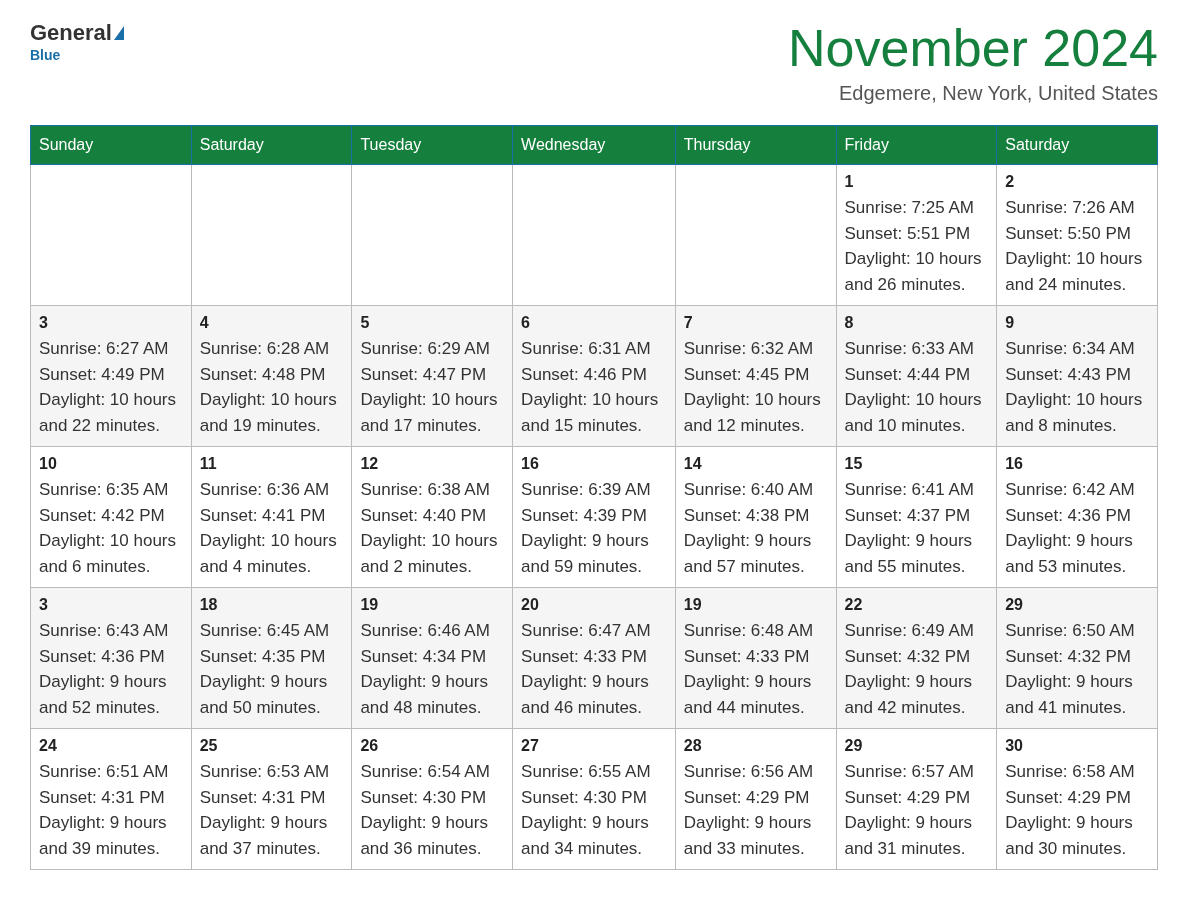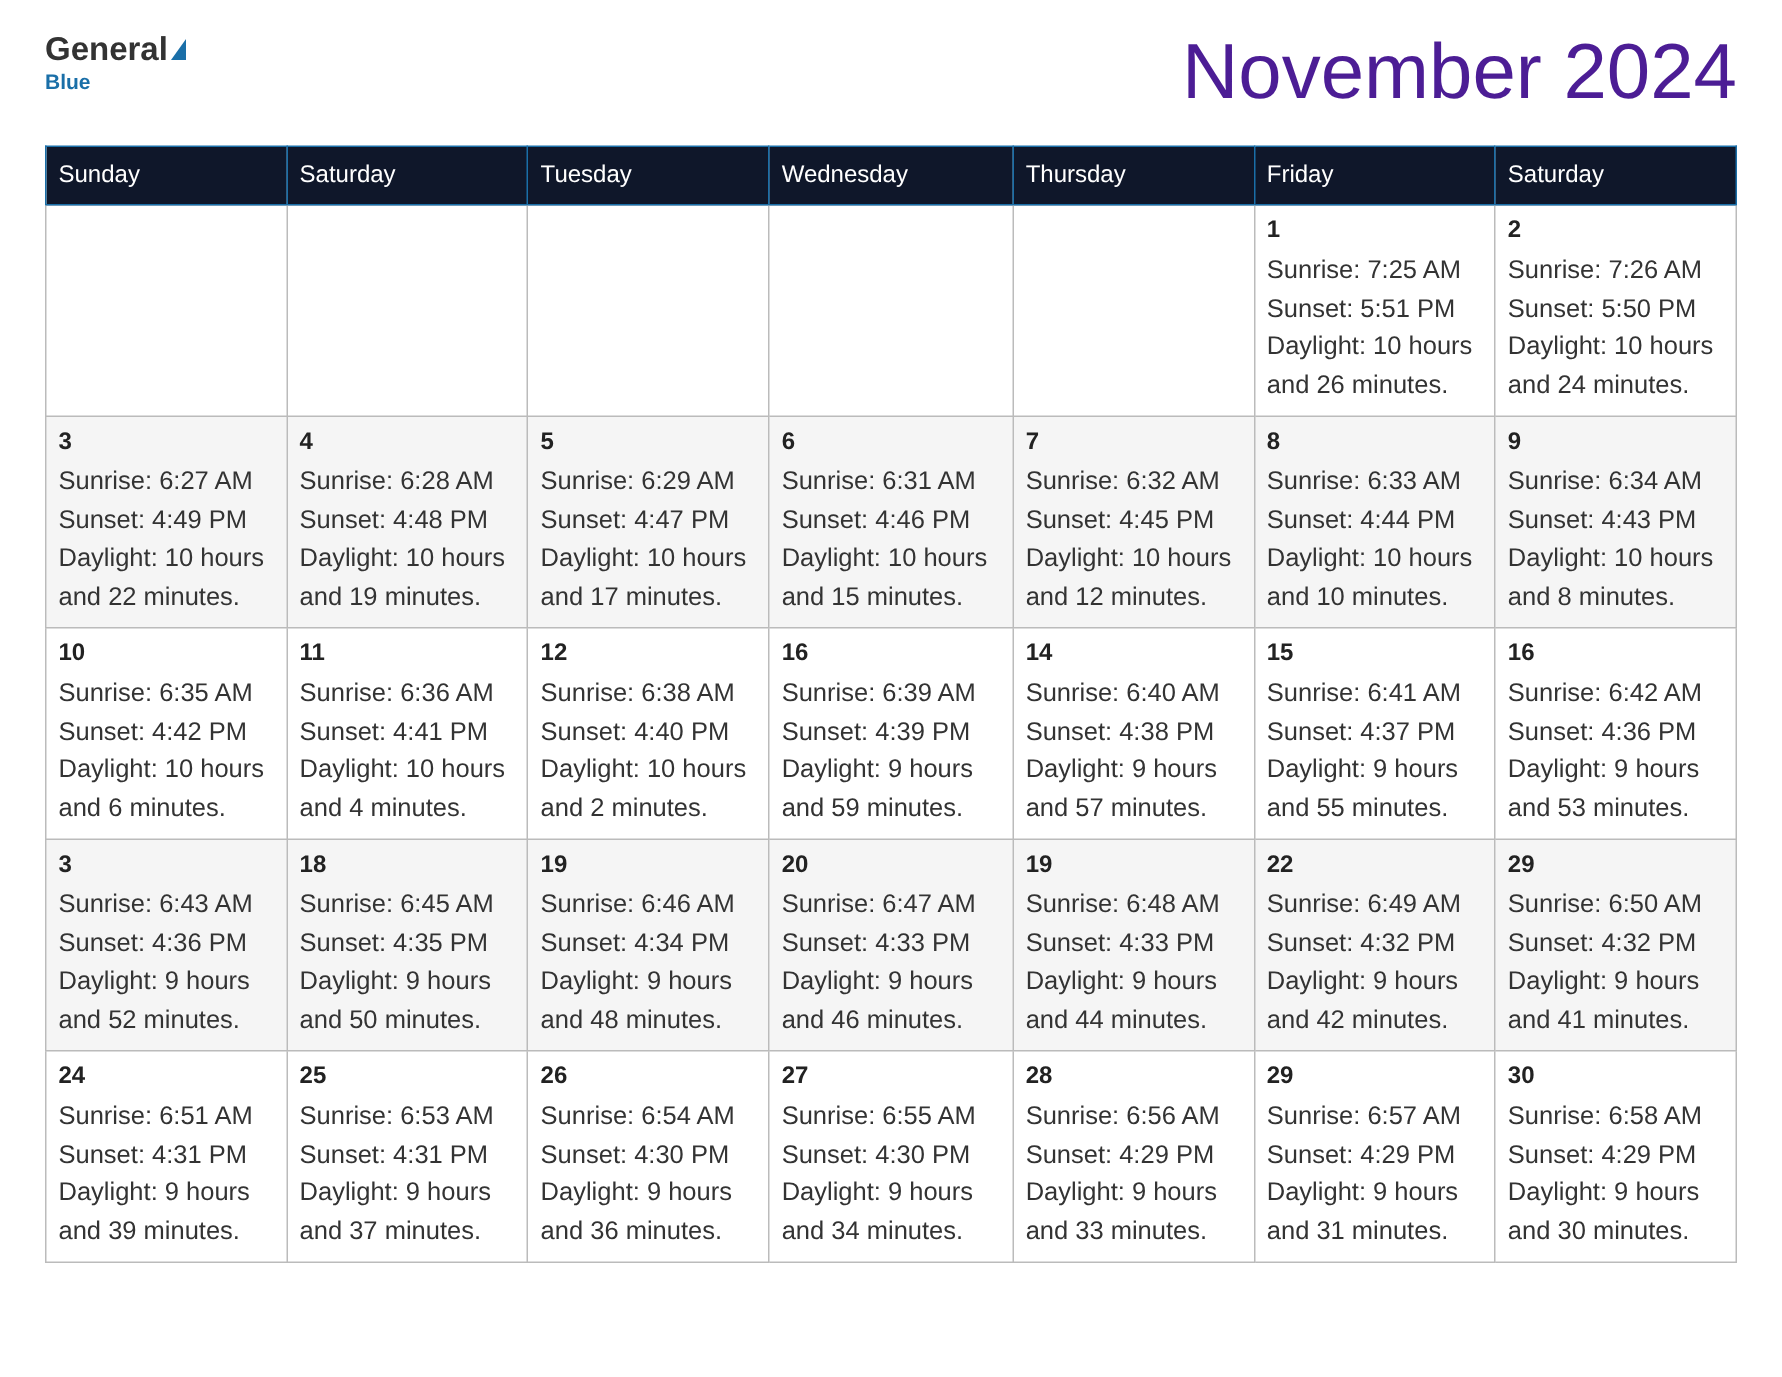--- a/index.html
+++ b/index.html
@@ -44,36 +44,36 @@
     .logo-row {
       display: flex;
       align-items: center;
     }
     .title-section {
       text-align: right;
     }
     .calendar-title {
       font-size: 52px;
       font-weight: normal;
-      color: #4c1d95;
+      color: #15803d;
       line-height: 1.1;
       text-align: center;
     }
     .calendar-subtitle {
       font-size: 20px;
       color: #555;
       margin-top: 5px;
     }
     .calendar-table {
       width: 100%;
       border-collapse: collapse;
       border: 1px solid #999;
     }
     .calendar-table th {
-      background-color: #0f172a;
+      background-color: #15803d;
       color: #fff;
       padding: 10px 8px;
       text-align: left;
       font-size: 16px;
       font-weight: normal;
       border: 1px solid #1a6fa8;
     }
     .calendar-table td {
       vertical-align: top;
       padding: 8px;
@@ -111,20 +111,21 @@
     <div class="logo-row">
       <span class="logo-text-general">General</span>
       <span class="logo-triangle"></span>
     </div>
     <div>
       <span class="logo-text-blue">Blue</span>
     </div>
   </div>
   <div class="title-section">
     <div class="calendar-title">November 2024</div>
+    <div class="calendar-subtitle">Edgemere, New York, United States</div>
   </div>
 </div>
 
 <table class="calendar-table">
   <thead>
     <tr>
     <th>Sunday</th>
         <th>Saturday</th>
         <th>Tuesday</th>
         <th>Wednesday</th>

